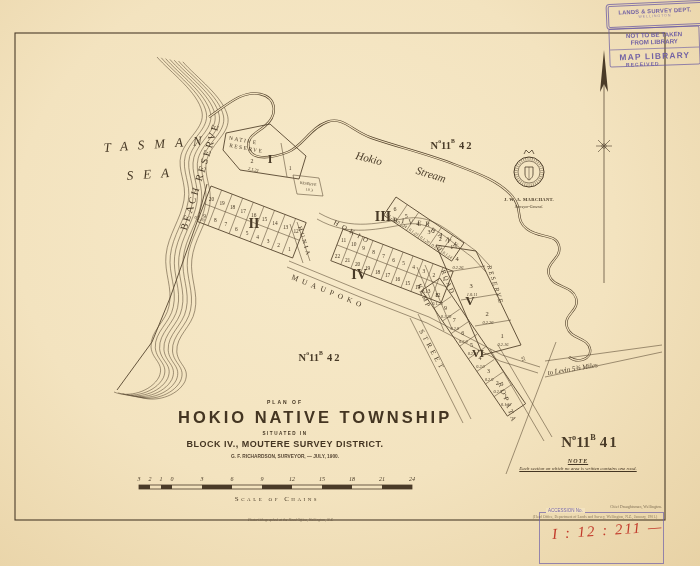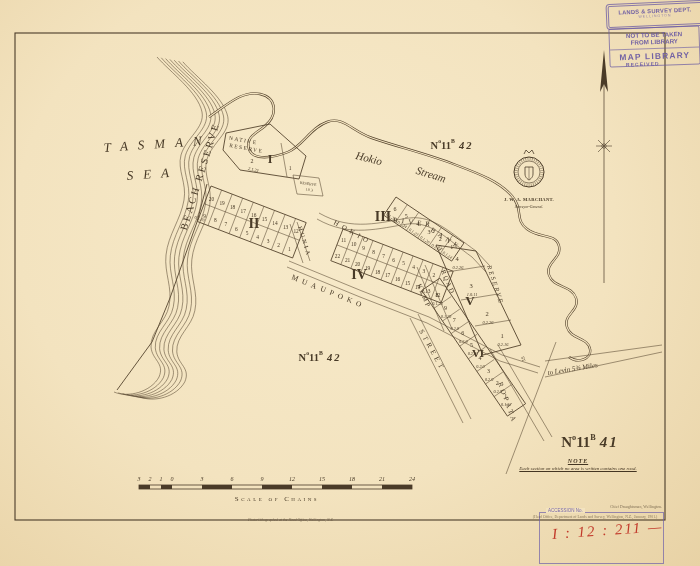--- a/index.html
+++ b/index.html
@@ -29,21 +29,21 @@
   .title .p3{font-size:4.6px;letter-spacing:1.5px;font-weight:bold;margin-top:4px;}
   .title .p4{font-size:9px;font-weight:bold;letter-spacing:.5px;margin-top:3px;white-space:nowrap;}
   .title .p5{font-size:4.8px;font-weight:bold;margin-top:5px;color:#564633;}
   
   .note{left:498px;top:458px;width:160px;text-align:center;font-style:italic;}
   .note .nh{font-size:6px;font-weight:bold;text-decoration:underline;letter-spacing:1px;}
   .note .nt{font-size:4.9px;text-decoration:underline;margin-top:2px;}
   
   .ref{position:absolute;text-align:center;color:#483a27;font-weight:bold;}
   .ref sup{font-size:55%;position:relative;top:-1px;}
-  .ref .tail{margin-left:4px;letter-spacing:2px;font-style:italic;}
+  .ref .tail{margin-left:4px;letter-spacing:2px;}
   .r1{left:420px;top:139px;width:64px;font-size:10.5px;}
   .r2{left:288px;top:351px;width:64px;font-size:10.5px;}
   .r3{left:548px;top:434px;width:84px;font-size:15px;}
   
   .acc{left:539px;top:512px;width:123px;height:50px;border:1px solid rgba(110,95,170,.7);}
   .accl{left:546px;top:508px;font-size:4.5px;color:rgba(104,88,163,.9);background:#f3e3bf;padding:0 2px;font-family:"Liberation Sans",sans-serif;}
   .accv{left:552px;top:522px;font-size:15px;color:#c23a2b;font-style:italic;transform:rotate(-4deg);letter-spacing:2px;white-space:nowrap;}
   .pr1{left:540px;top:504px;width:122px;text-align:right;font-size:4px;opacity:.65;}
   .pr2{left:527px;top:515px;width:136px;text-align:center;font-size:3.8px;opacity:.6;}
   .imp{left:248px;top:518px;font-size:3.8px;font-style:italic;opacity:.55;}
@@ -315,20 +315,27 @@
   <div class="l" style="margin-top:3px">NOT TO BE TAKEN</div>
   <div class="l">FROM LIBRARY</div>
   <div class="ml">MAP LIBRARY</div>
 </div>
 <div class="stamp recv">RECEIVED</div>
 
 <div class="ref r1 ov"><span>N</span><sup>o</sup><span>11</span><sup>B</sup><span class="tail">42</span></div>
 <div class="ref r2 ov"><span>N</span><sup>o</sup><span>11</span><sup>B</sup><span class="tail">42</span></div>
 <div class="ref r3 ov"><span>N</span><sup>o</sup><span>11</span><sup>B</sup><span class="tail">41</span></div>
 
+<div class="ov title">
+  <div class="p1">PLAN OF</div>
+  <div class="p2">HOKIO NATIVE TOWNSHIP</div>
+  <div class="p3">SITUATED IN</div>
+  <div class="p4">BLOCK IV., MOUTERE SURVEY DISTRICT.</div>
+  <div class="p5">G. F. RICHARDSON, SURVEYOR, — JULY, 1900.</div>
+</div>
 
 <div class="ov note">
   <div class="nh">NOTE</div>
   <div class="nt">Each section on which no area is written contains one rood.</div>
 </div>
 
 <div class="ov acc"></div>
 <div class="ov accl">ACCESSION No.</div>
 <div class="ov accv">I : 12 : 211 —</div>
 <div class="ov pr1">Chief Draughtsman, Wellington.</div>

